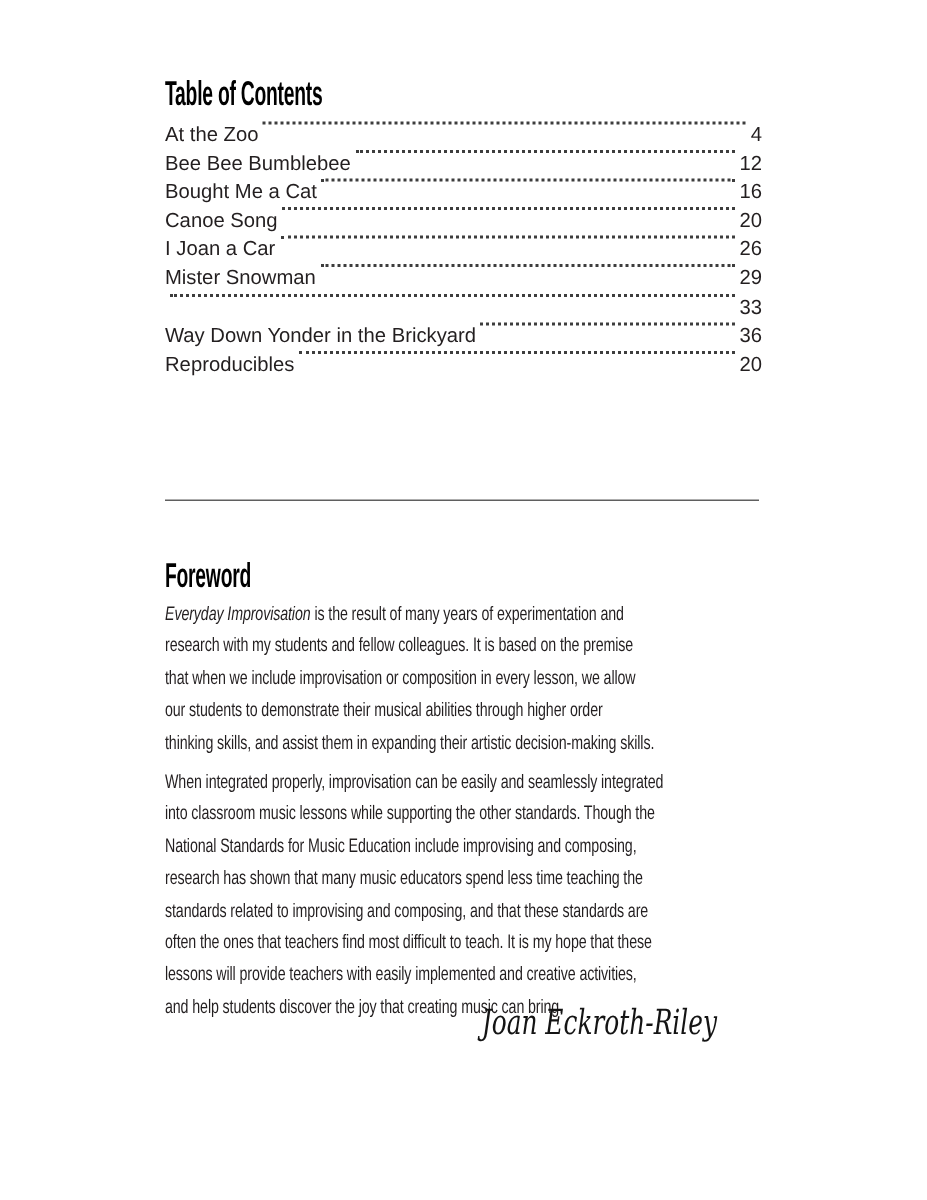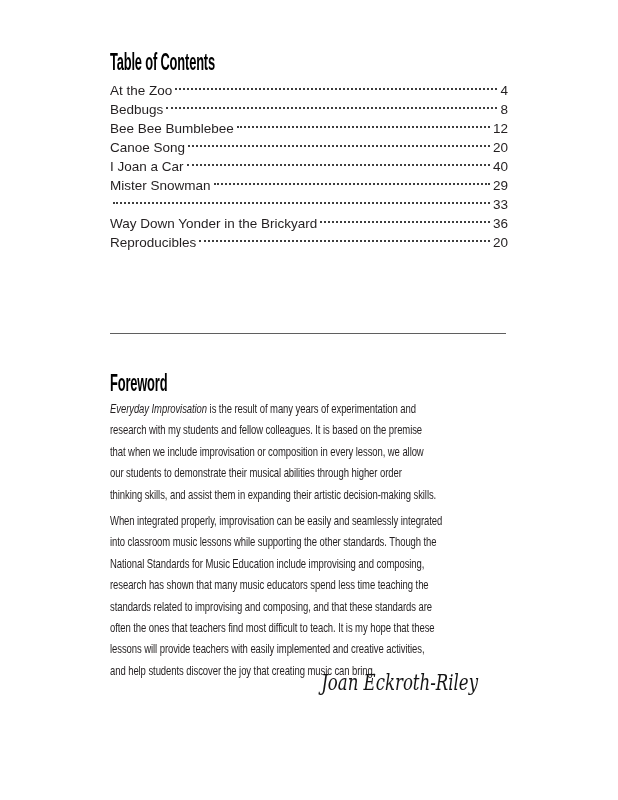--- a/index.html
+++ b/index.html
@@ -19,21 +19,21 @@
     transform:scaleX(0.56); transform-origin:left top;
     white-space:nowrap;
   }
   #toc-heading { top:50px; }
   #fw-heading  { top:371px; }
 
   .toc {
     position:absolute; left:110px; top:81px; width:398px;
   }
   .toc-row {
-    display:flex; align-items:center;
+    display:flex; align-items:flex-start;
     height:19.1px; font-size:13.5px;
   }
   .toc-title, .toc-page { line-height:18px; white-space:nowrap; }
   .toc-leader {
     flex:1 1 auto;
     border-bottom:2px dotted #3d3d3d;
     margin:0 3px 4px 3px;
     min-width:10px;
   }
 
@@ -69,38 +69,38 @@
 
   <h1 class="heading" id="toc-heading">Table of Contents</h1>
 
   <div class="toc">
     <div class="toc-row">
       <span class="toc-title">At the Zoo</span>
       <span class="toc-leader"></span>
       <span class="toc-page">4</span>
     </div>
     <div class="toc-row">
-      <span class="toc-title">Bedbugs</span>
-      <span class="toc-leader"></span>
-      <span class="toc-page">8</span>
-    </div>
-    <div class="toc-row">
       <span class="toc-title">Bee Bee Bumblebee</span>
       <span class="toc-leader"></span>
       <span class="toc-page">12</span>
+    </div>
+    <div class="toc-row">
+      <span class="toc-title">Bought Me a Cat</span>
+      <span class="toc-leader"></span>
+      <span class="toc-page">16</span>
     </div>
     <div class="toc-row">
       <span class="toc-title">Canoe Song</span>
       <span class="toc-leader"></span>
       <span class="toc-page">20</span>
     </div>
     <div class="toc-row">
       <span class="toc-title">I Joan a Car</span>
       <span class="toc-leader"></span>
-      <span class="toc-page">40</span>
+      <span class="toc-page">26</span>
     </div>
     <div class="toc-row">
       <span class="toc-title">Mister Snowman</span>
       <span class="toc-leader"></span>
       <span class="toc-page">29</span>
     </div>
     <div class="toc-row">
       <span class="toc-leader"></span>
       <span class="toc-page">33</span>
     </div>

